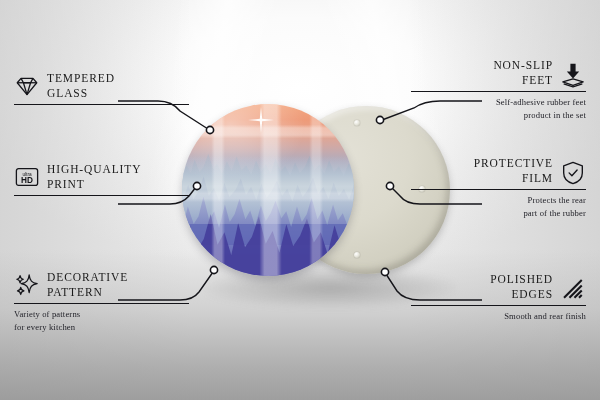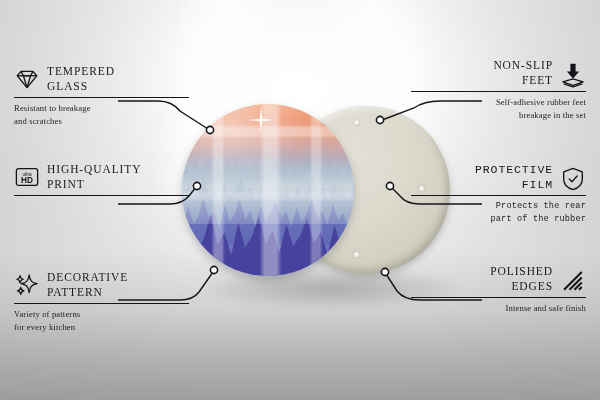--- a/index.html
+++ b/index.html
@@ -215,37 +215,35 @@
     <g fill="#ffffff" stroke="#15151a" stroke-width="1.6">
       <circle cx="210" cy="130" r="3.6"></circle>
       <circle cx="197" cy="186" r="3.6"></circle>
       <circle cx="214" cy="270" r="3.6"></circle>
       <circle cx="380" cy="120" r="3.6"></circle>
       <circle cx="390" cy="186" r="3.6"></circle>
       <circle cx="385" cy="272" r="3.6"></circle>
     </g>
   </svg>
 
-  <div class="feature left" style="top:64px;">
+  <div class="feature left" style="top:71px;">
     <div class="f-head">
       <svg class="f-icon" viewBox="0 0 24 24">
         <g fill="none" stroke="#15151a" stroke-width="1.2" stroke-linejoin="round">
           <path d="M3 9 L6.5 5 L17.5 5 L21 9 L12 20 Z"></path>
           <path d="M3 9 L21 9"></path>
           <path d="M6.5 5 L8.7 9 L12 20"></path>
           <path d="M17.5 5 L15.3 9 L12 20"></path>
           <path d="M8.7 9 L15.3 9"></path>
         </g>
       </svg>
       <div class="f-title">TEMPERED
 GLASS</div>
     </div>
     <div class="f-rule"></div>
-    <div class="f-desc">Resistant to breakage
-and scratches</div>
   </div>
 
   <div class="feature left" style="top:162px;">
     <div class="f-head">
       <svg class="f-icon" viewBox="0 0 24 24">
         <rect x="2.2" y="4.2" width="19.6" height="15.6" rx="2" fill="none" stroke="#15151a" stroke-width="1.2"></rect>
         <text x="12" y="11" text-anchor="middle" font-family="Liberation Sans, sans-serif" font-size="4.4" fill="#15151a">ultra</text>
         <text x="12" y="17.6" text-anchor="middle" font-family="Liberation Sans, sans-serif" font-size="7.6" font-weight="bold" fill="#15151a">HD</text>
       </svg>
       <div class="f-title">HIGH-QUALITY
@@ -280,49 +278,49 @@
         <g fill="none" stroke="#15151a" stroke-width="1.2" stroke-linejoin="round">
           <path d="M12 15.6 L21.4 18.4 L12 21.6 L2.6 18.4 Z"></path>
           <path d="M3.4 20.2 L12 23 L20.6 20.2"></path>
         </g>
       </svg>
       <div class="f-title">NON-SLIP
 FEET</div>
     </div>
     <div class="f-rule"></div>
     <div class="f-desc">Self-adhesive rubber feet
-breakage in the set</div>
-  </div>
-
-  <div class="feature right" style="top:162px;font-family:Liberation Mono, monospace;">
+product in the set</div>
+  </div>
+
+  <div class="feature right" style="top:156px;">
     <div class="f-head">
       <svg class="f-icon" viewBox="0 0 24 24">
         <g fill="none" stroke="#15151a" stroke-width="1.25" stroke-linejoin="round" stroke-linecap="round">
           <path d="M12 2.2 L20.6 5.4 V12 C20.6 16.8 16.9 20.4 12 21.8 C7.1 20.4 3.4 16.8 3.4 12 V5.4 Z"></path>
           <path d="M8.4 11.9 L11 14.6 L15.8 9.3"></path>
         </g>
       </svg>
       <div class="f-title">PROTECTIVE
 FILM</div>
     </div>
     <div class="f-rule"></div>
     <div class="f-desc">Protects the rear
 part of the rubber</div>
   </div>
 
-  <div class="feature right" style="top:264px;">
+  <div class="feature right" style="top:272px;">
     <div class="f-head">
       <svg class="f-icon" viewBox="0 0 24 24">
         <g stroke="#15151a" stroke-width="1.9" stroke-linecap="square">
           <path d="M4.4 19.4 L19.4 4.4"></path>
           <path d="M9.4 19.4 L19.4 9.4"></path>
           <path d="M14.0 19.4 L19.4 14.0"></path>
           <path d="M18.2 19.4 L19.4 18.2"></path>
         </g>
       </svg>
       <div class="f-title">POLISHED
 EDGES</div>
     </div>
     <div class="f-rule"></div>
-    <div class="f-desc">Intense and safe finish</div>
+    <div class="f-desc">Smooth and rear finish</div>
   </div>
 
 </div>
 
 </body></html>

